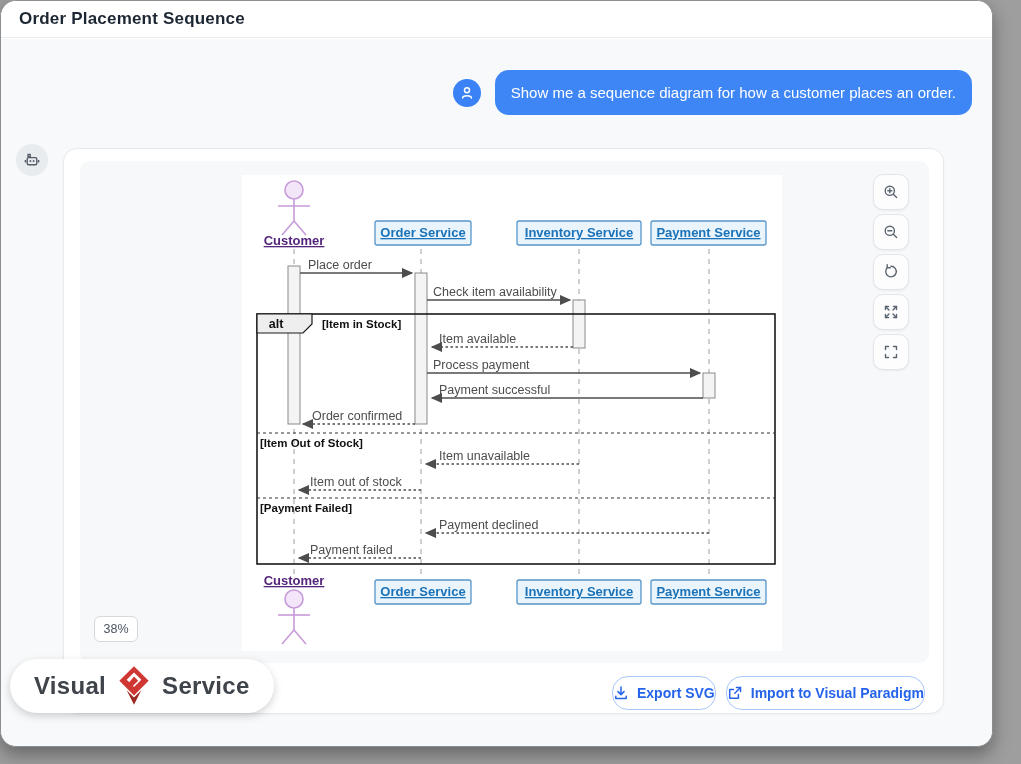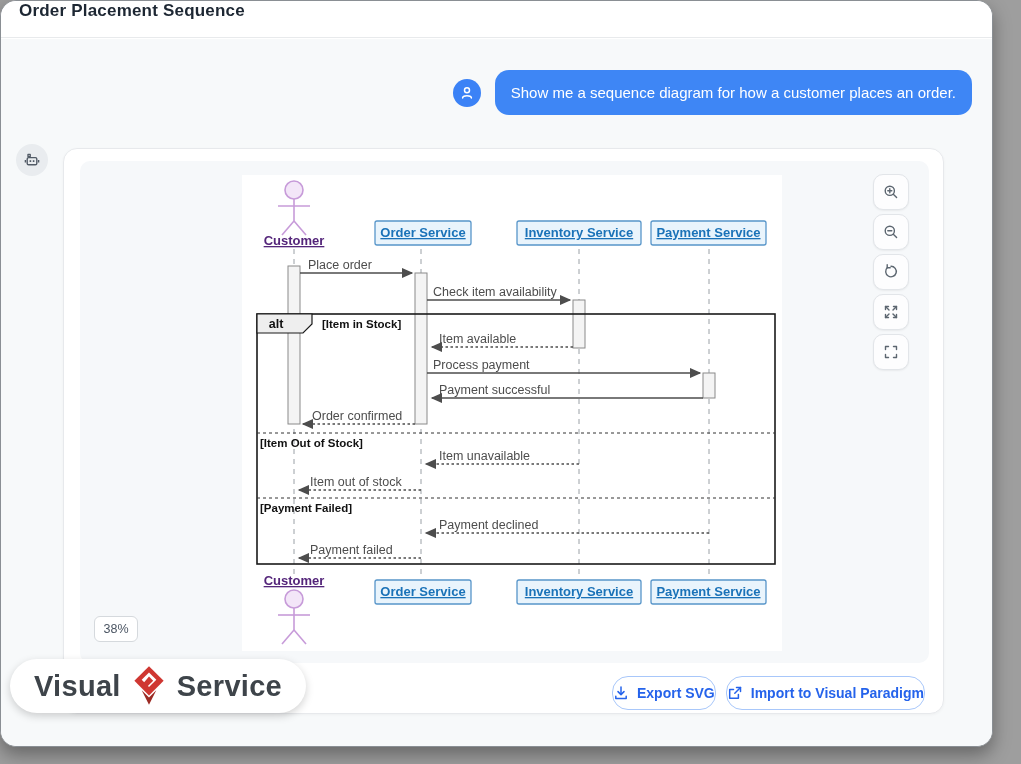--- a/index.html
+++ b/index.html
@@ -3,21 +3,21 @@
 <meta charset="utf-8">
 <style>
   * { box-sizing: border-box; margin: 0; padding: 0; }
   html,body { width:1021px; height:764px; overflow:hidden; }
   body { background:#9e9e9e; font-family:"Liberation Sans",sans-serif; position:relative; }
 
   .window { position:absolute; left:0; top:0; width:993px; height:747px;
     background:#fff; border-radius:16px; border:1px solid #8a8f94;
     box-shadow:0 8px 18px rgba(0,0,0,.35); overflow:hidden; }
 
-  .titlebar { height:37px; display:flex; padding:0 18px;
+  .titlebar { height:37px; display:flex; align-items:center; padding:0 18px;
     border-bottom:1px solid #e8eaec; background:#fff; }
   .titlebar h1 { font-size:17px; font-weight:bold; color:#1d2733; letter-spacing:.2px; }
 
   .content { position:absolute; top:38px; left:0; right:0; bottom:0; background:#f7f9fa; }
 
   
   .user-row { position:absolute; top:31px; right:20px; display:flex; align-items:flex-start; gap:14px; }
   .avatar-user { width:28px; height:28px; border-radius:50%; background:#3b82f6;
     display:flex; align-items:center; justify-content:center; flex:0 0 auto; margin-top:9px; }
   .bubble { background:#3e86f5; color:#fff; font-size:15px; height:45px; line-height:45px;
@@ -45,21 +45,21 @@
 
   .card-footer { position:absolute; right:18px; top:527px; display:flex; gap:10px; }
   .footer-btn { height:34px; display:flex; align-items:center; gap:8px; padding:0 0;
     background:#fff; border:1px solid #a8c7fa; border-radius:16px;
     color:#2563eb; font-size:14px; font-weight:bold; cursor:pointer; }
 
   
   .brand { position:absolute; left:10px; top:659px; height:54px; background:#fff;
     border-radius:27px; display:flex; align-items:center; gap:10px; padding:0 24px;
     box-shadow:0 3px 8px rgba(0,0,0,.18); z-index:5; }
-  .brand span { font-size:29px; font-weight:bold; color:#3e444a; letter-spacing:.3px; }
+  .brand span { font-size:24px; font-weight:bold; color:#3e444a; letter-spacing:.3px; }
 
   
   svg text { font-family:"Liberation Sans",sans-serif; }
   .msg-label { font-size:12.5px; fill:#4d4d4d; }
   .guard-label { font-size:11.5px; font-weight:bold; fill:#111; }
   .op-label { font-size:12.5px; font-weight:bold; fill:#111; }
   .participant-label { font-size:13px; font-weight:bold; fill:#1a72b8; text-decoration:underline; }
   .actor-label { font-size:13px; font-weight:bold; fill:#54257a; text-decoration:underline; }
 </style>
 </head>

